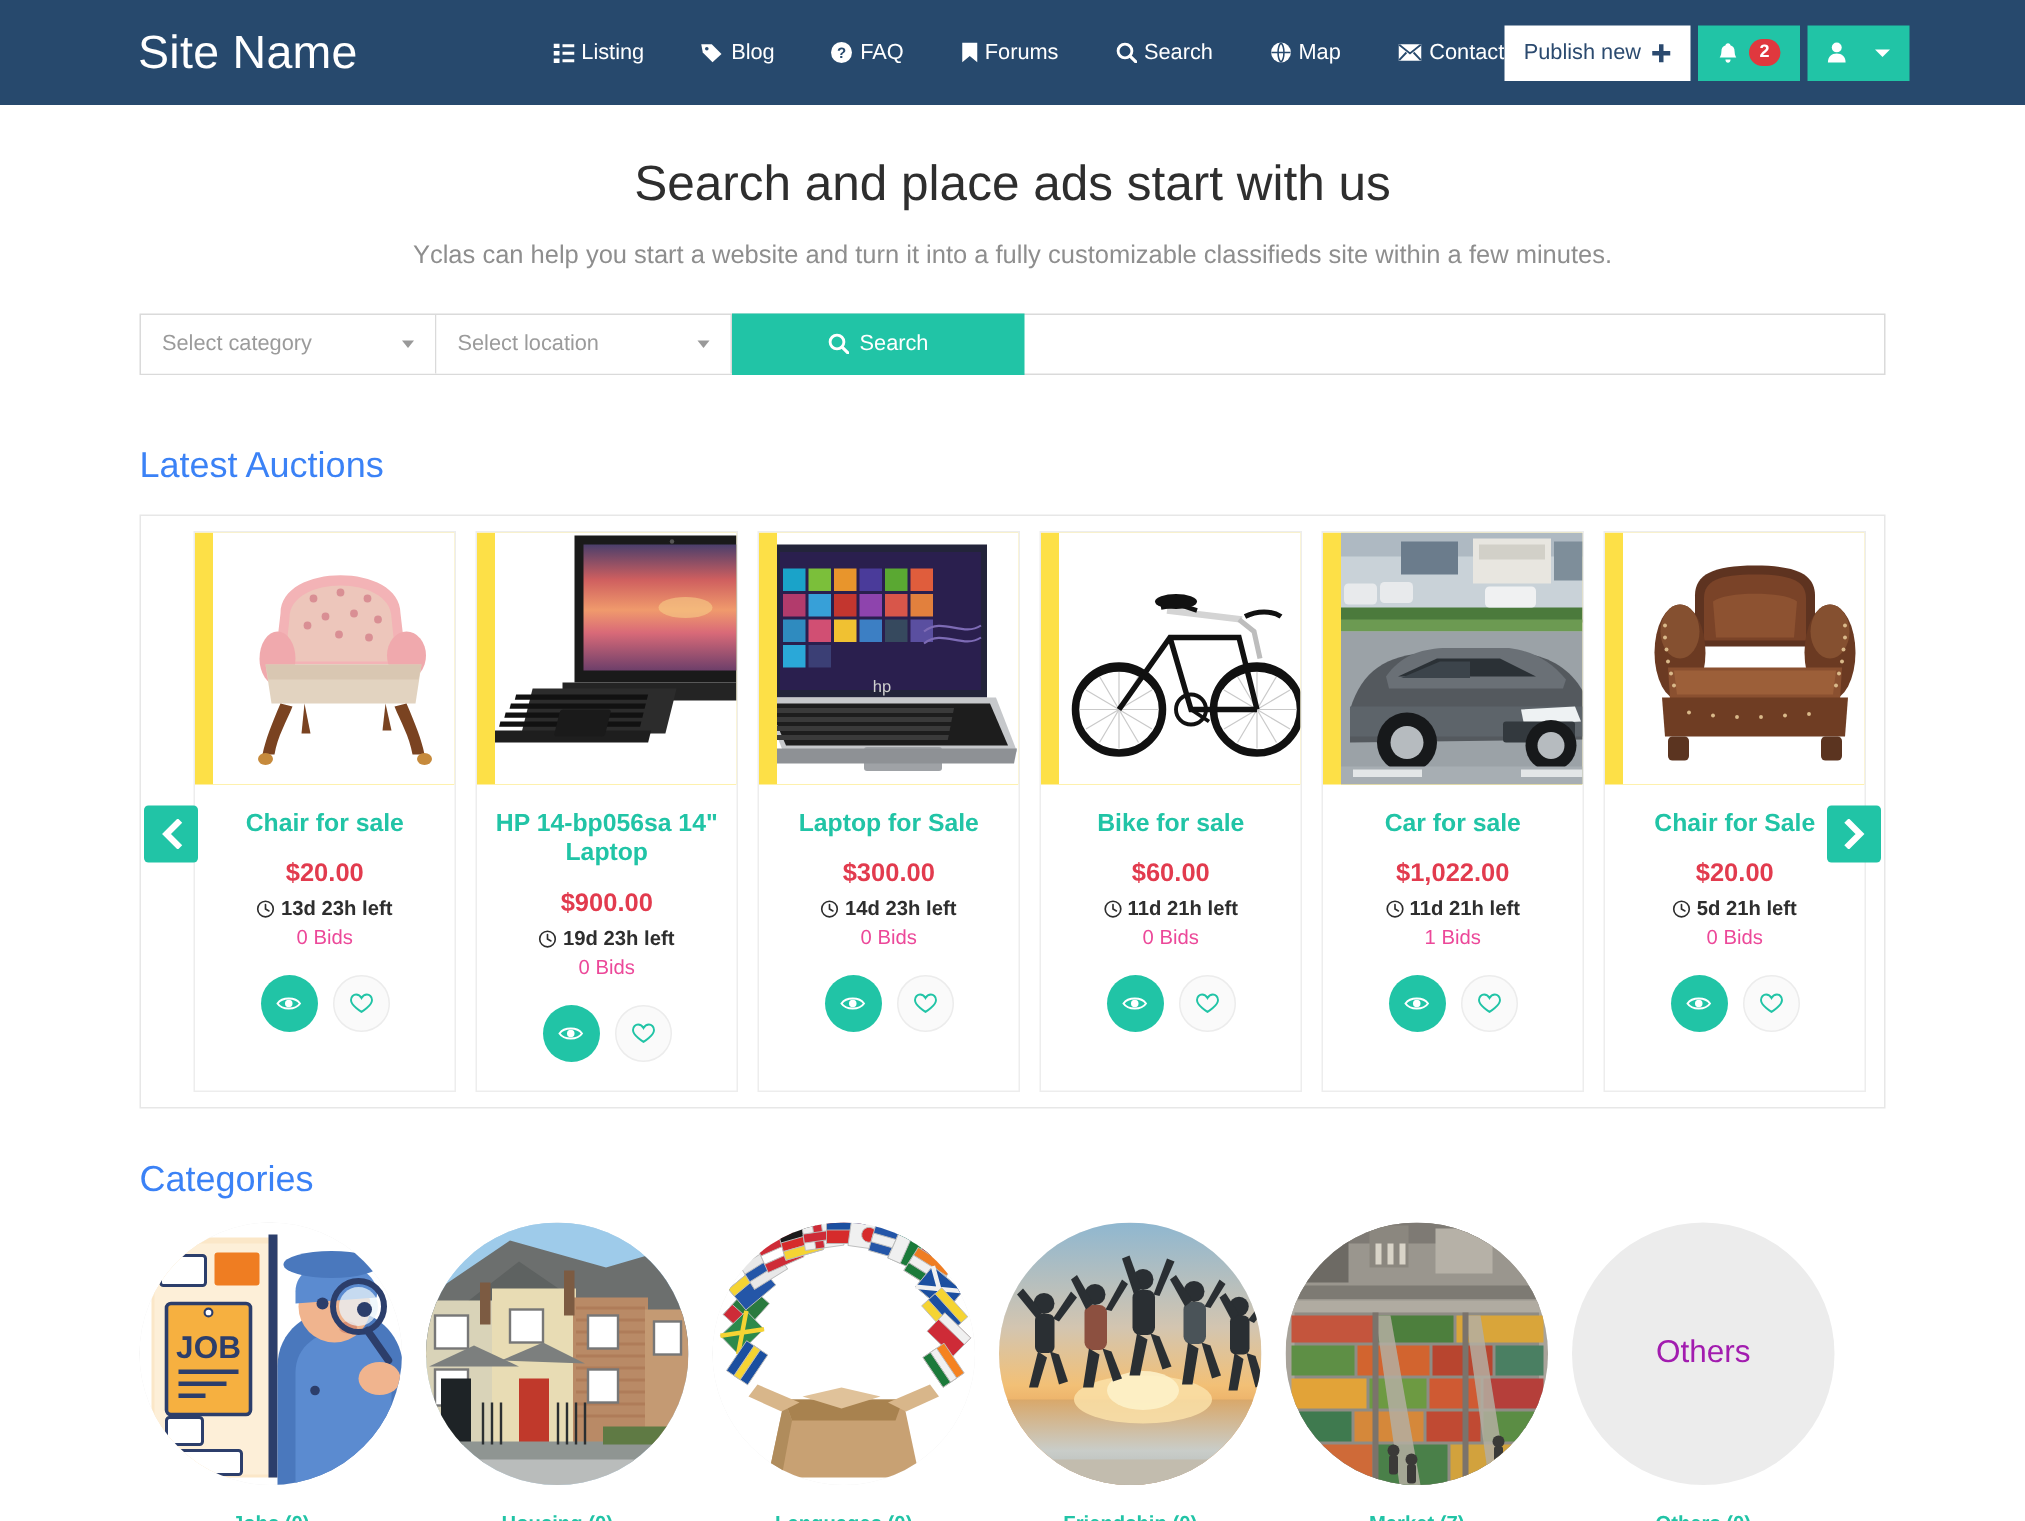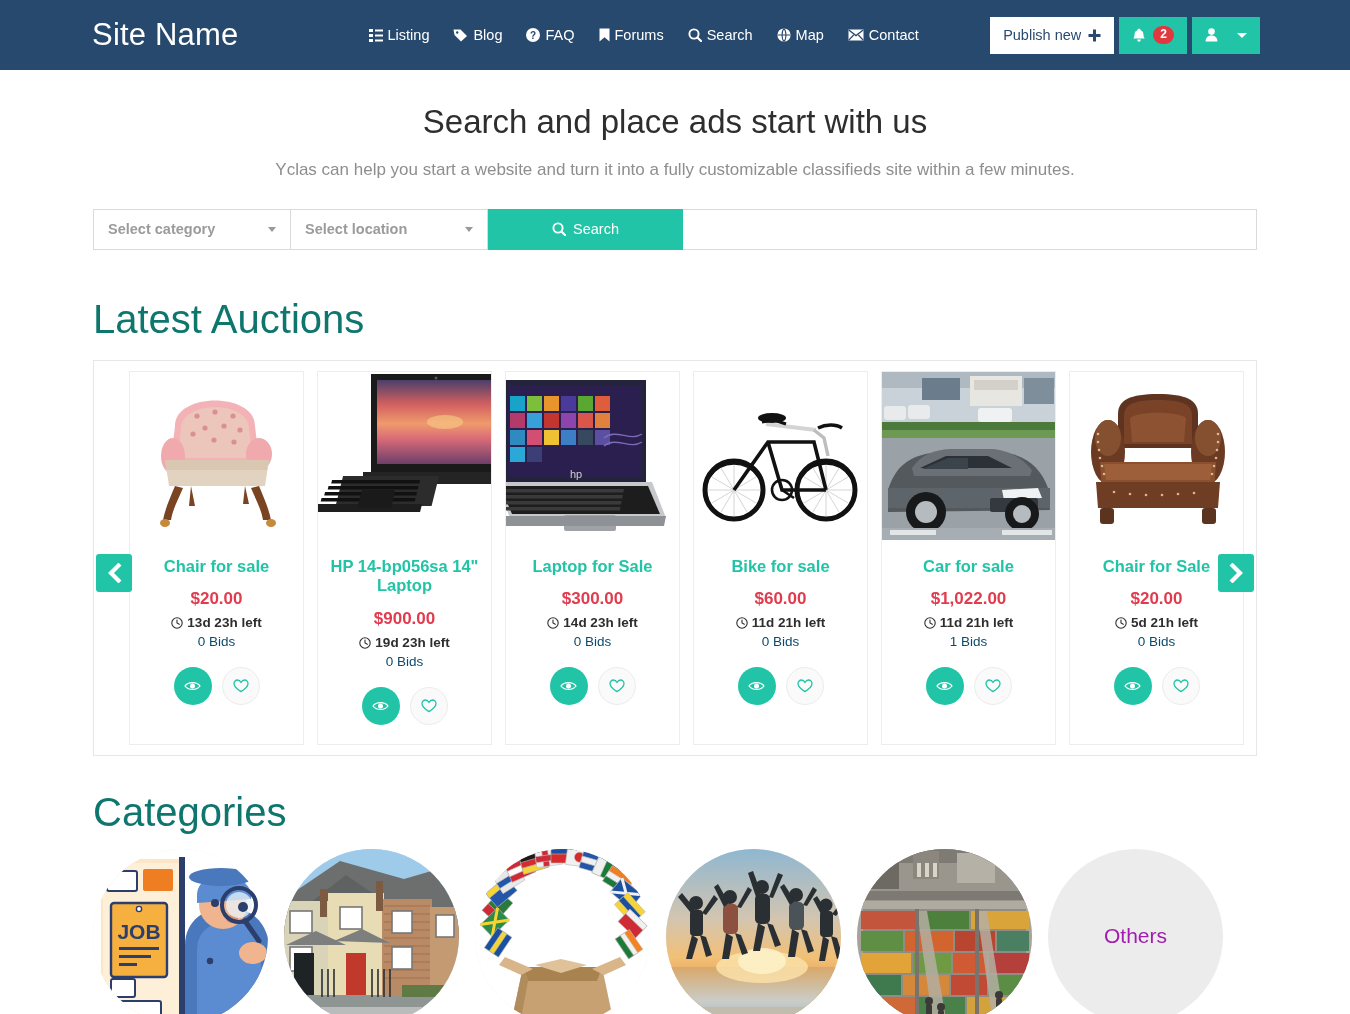--- a/index.html
+++ b/index.html
@@ -24,21 +24,21 @@
   .brand {
     color: #ffffff;
     font-size: 31px;
     font-weight: 400;
     letter-spacing: 0.2px;
     white-space: nowrap;
   }
   .nav-links {
     display: flex;
     align-items: flex-end;
-    gap: 24px;
+    gap: 38px;
     margin-left: 130px;
   }
   .nav-link {
     color: #ffffff;
     font-size: 14.5px;
     display: flex;
     align-items: center;
     gap: 5px;
     white-space: nowrap;
     cursor: pointer;
@@ -135,21 +135,20 @@
     width: 197px;
     border-right: 1px solid #dadada;
     display: flex;
     align-items: center;
     padding: 0 14px;
     font-size: 14.5px;
     color: #9b9b9b;
     cursor: pointer;
     position: relative;
     background: #fff;
-    font-weight: bold;
   }
   .sb-select .caret {
     margin-left: auto;
     width: 0; height: 0;
     border-left: 4.5px solid transparent;
     border-right: 4.5px solid transparent;
     border-top: 5px solid #999;
   }
   .sb-btn {
     width: 195px;
@@ -162,23 +161,23 @@
     gap: 7px;
     font-size: 14.5px;
     cursor: pointer;
     font-family: inherit;
     margin: -1px -1px -1px 0;
   }
 
   
   .section-title {
     padding: 0 93px;
-    font-size: 40px;
+    font-size: 24px;
     font-weight: 400;
-    color: #0f766e;
+    color: #3b82f6;
   }
   #auctions-title { margin-top: 47px; }
   #categories-title { margin-top: 34px; }
 
   
   .carousel-wrap {
     margin: 18px 93px 0 93px;
     border: 1px solid #e7e7e7;
     background: #fff;
     position: relative;
@@ -199,21 +198,22 @@
     text-align: center;
     height: 374px;
     overflow: hidden;
     position: relative;
   }
   .auc-img {
     height: 168px;
     width: 100%;
     position: relative;
     overflow: hidden;
-    background: #84cc16;
+    background: #fde047;
+    padding-left: 12px;
   }
   .auc-title {
     color: #21c4a6;
     font-size: 16.5px;
     font-weight: bold;
     line-height: 1.2;
     padding: 17px 8px 0 8px;
     cursor: pointer;
   }
   .auc-price {
@@ -227,21 +227,21 @@
     font-weight: bold;
     color: #2e2e2e;
     margin-top: 6px;
     display: flex;
     align-items: center;
     justify-content: center;
     gap: 4px;
   }
   .auc-bids {
     font-size: 13.5px;
-    color: #0c4a6e;
+    color: #ec4899;
     margin-top: 4px;
   }
   .auc-actions {
     display: flex;
     justify-content: center;
     gap: 10px;
     margin-top: 18px;
   }
   .circ {
     width: 38px; height: 38px;

